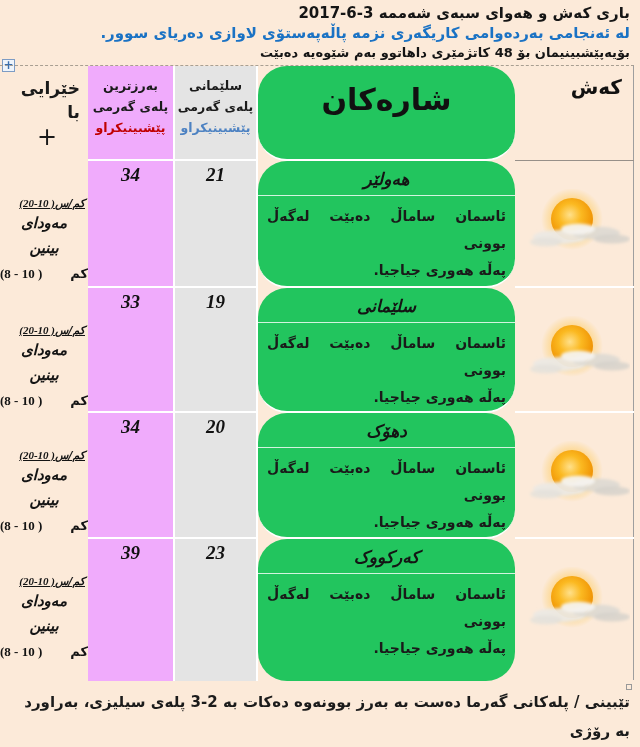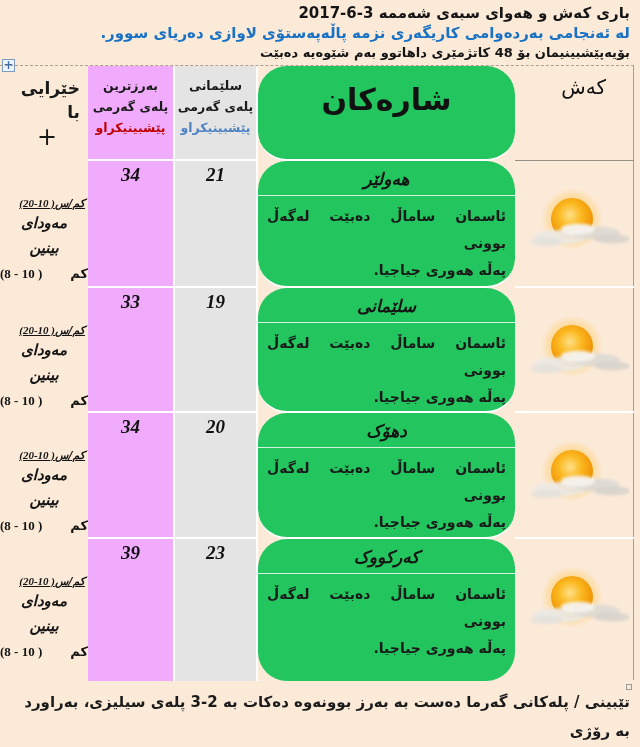--- a/index.html
+++ b/index.html
@@ -51,22 +51,22 @@
   
   .wind-hdr{direction:rtl;text-align:right;padding:10px 8px 0 0;font-weight:bold;color:#1a1a1a;}
   .wind-hdr .whl{font-size:17px;line-height:24px;}
   .wind-hdr .plus{font-size:24px;font-weight:400;line-height:26px;text-align:center;padding-left:14px;}
   .temp-hdr{direction:rtl;text-align:center;padding-top:9px;font-weight:bold;font-size:12.5px;color:#1a1a1a;}
   .temp-hdr div{line-height:21px;}
   .temp-hdr .forecast-red{color:#c00000;}
   .temp-hdr .forecast-blue{color:#4d82c2;}
   .cities-hdr{display:flex;align-items:flex-start;justify-content:center;padding-top:16px;
     font-size:30px;font-weight:bold;color:#111;direction:rtl;}
-  .weather-hdr{direction:rtl;text-align:right;padding:9px 28px 0 0;
-    font-size:20px;font-weight:normal;color:#111;}
+  .weather-hdr{direction:rtl;text-align:right;padding:9px 12px 0 0;
+    font-size:20px;font-weight:bold;color:#111;}
 
   
   .temp-val{
     text-align:center;padding-top:3px;
     font-family:"Liberation Serif", serif;font-style:italic;font-weight:bold;
     font-size:19px;color:#111;
   }
   .citybox{direction:rtl;}
   .city-name{
     height:34px;line-height:36px;text-align:center;

